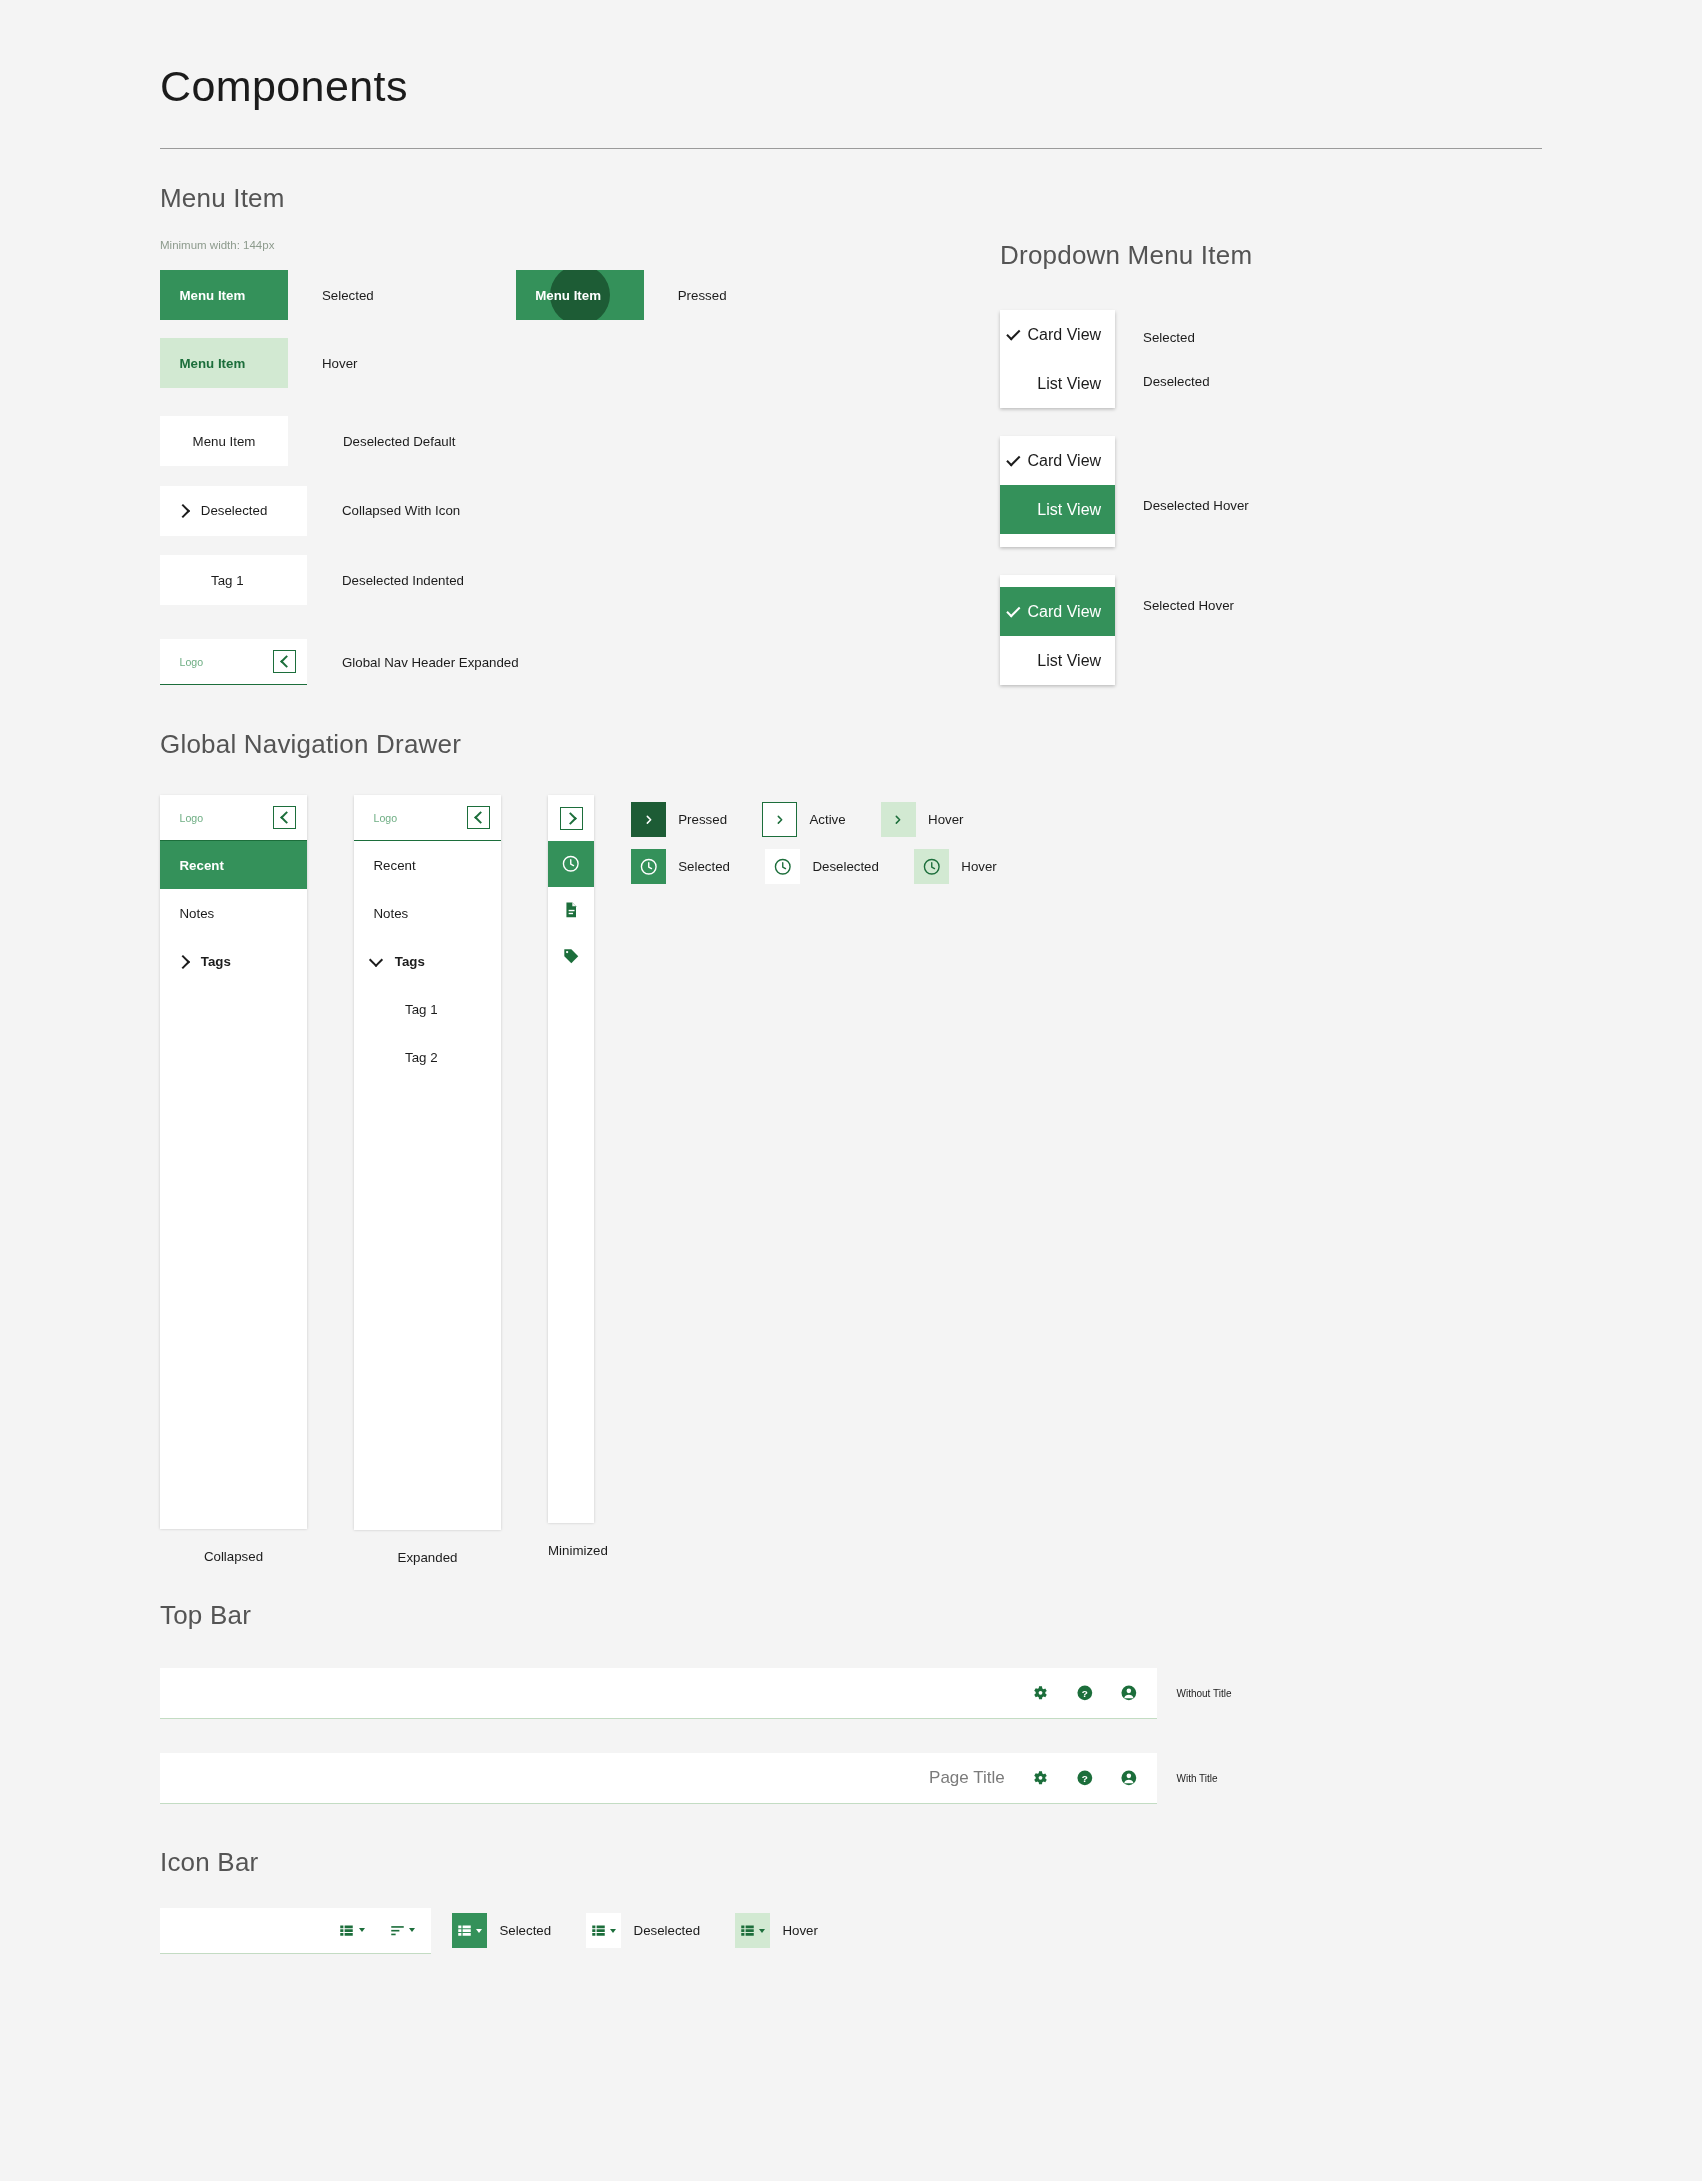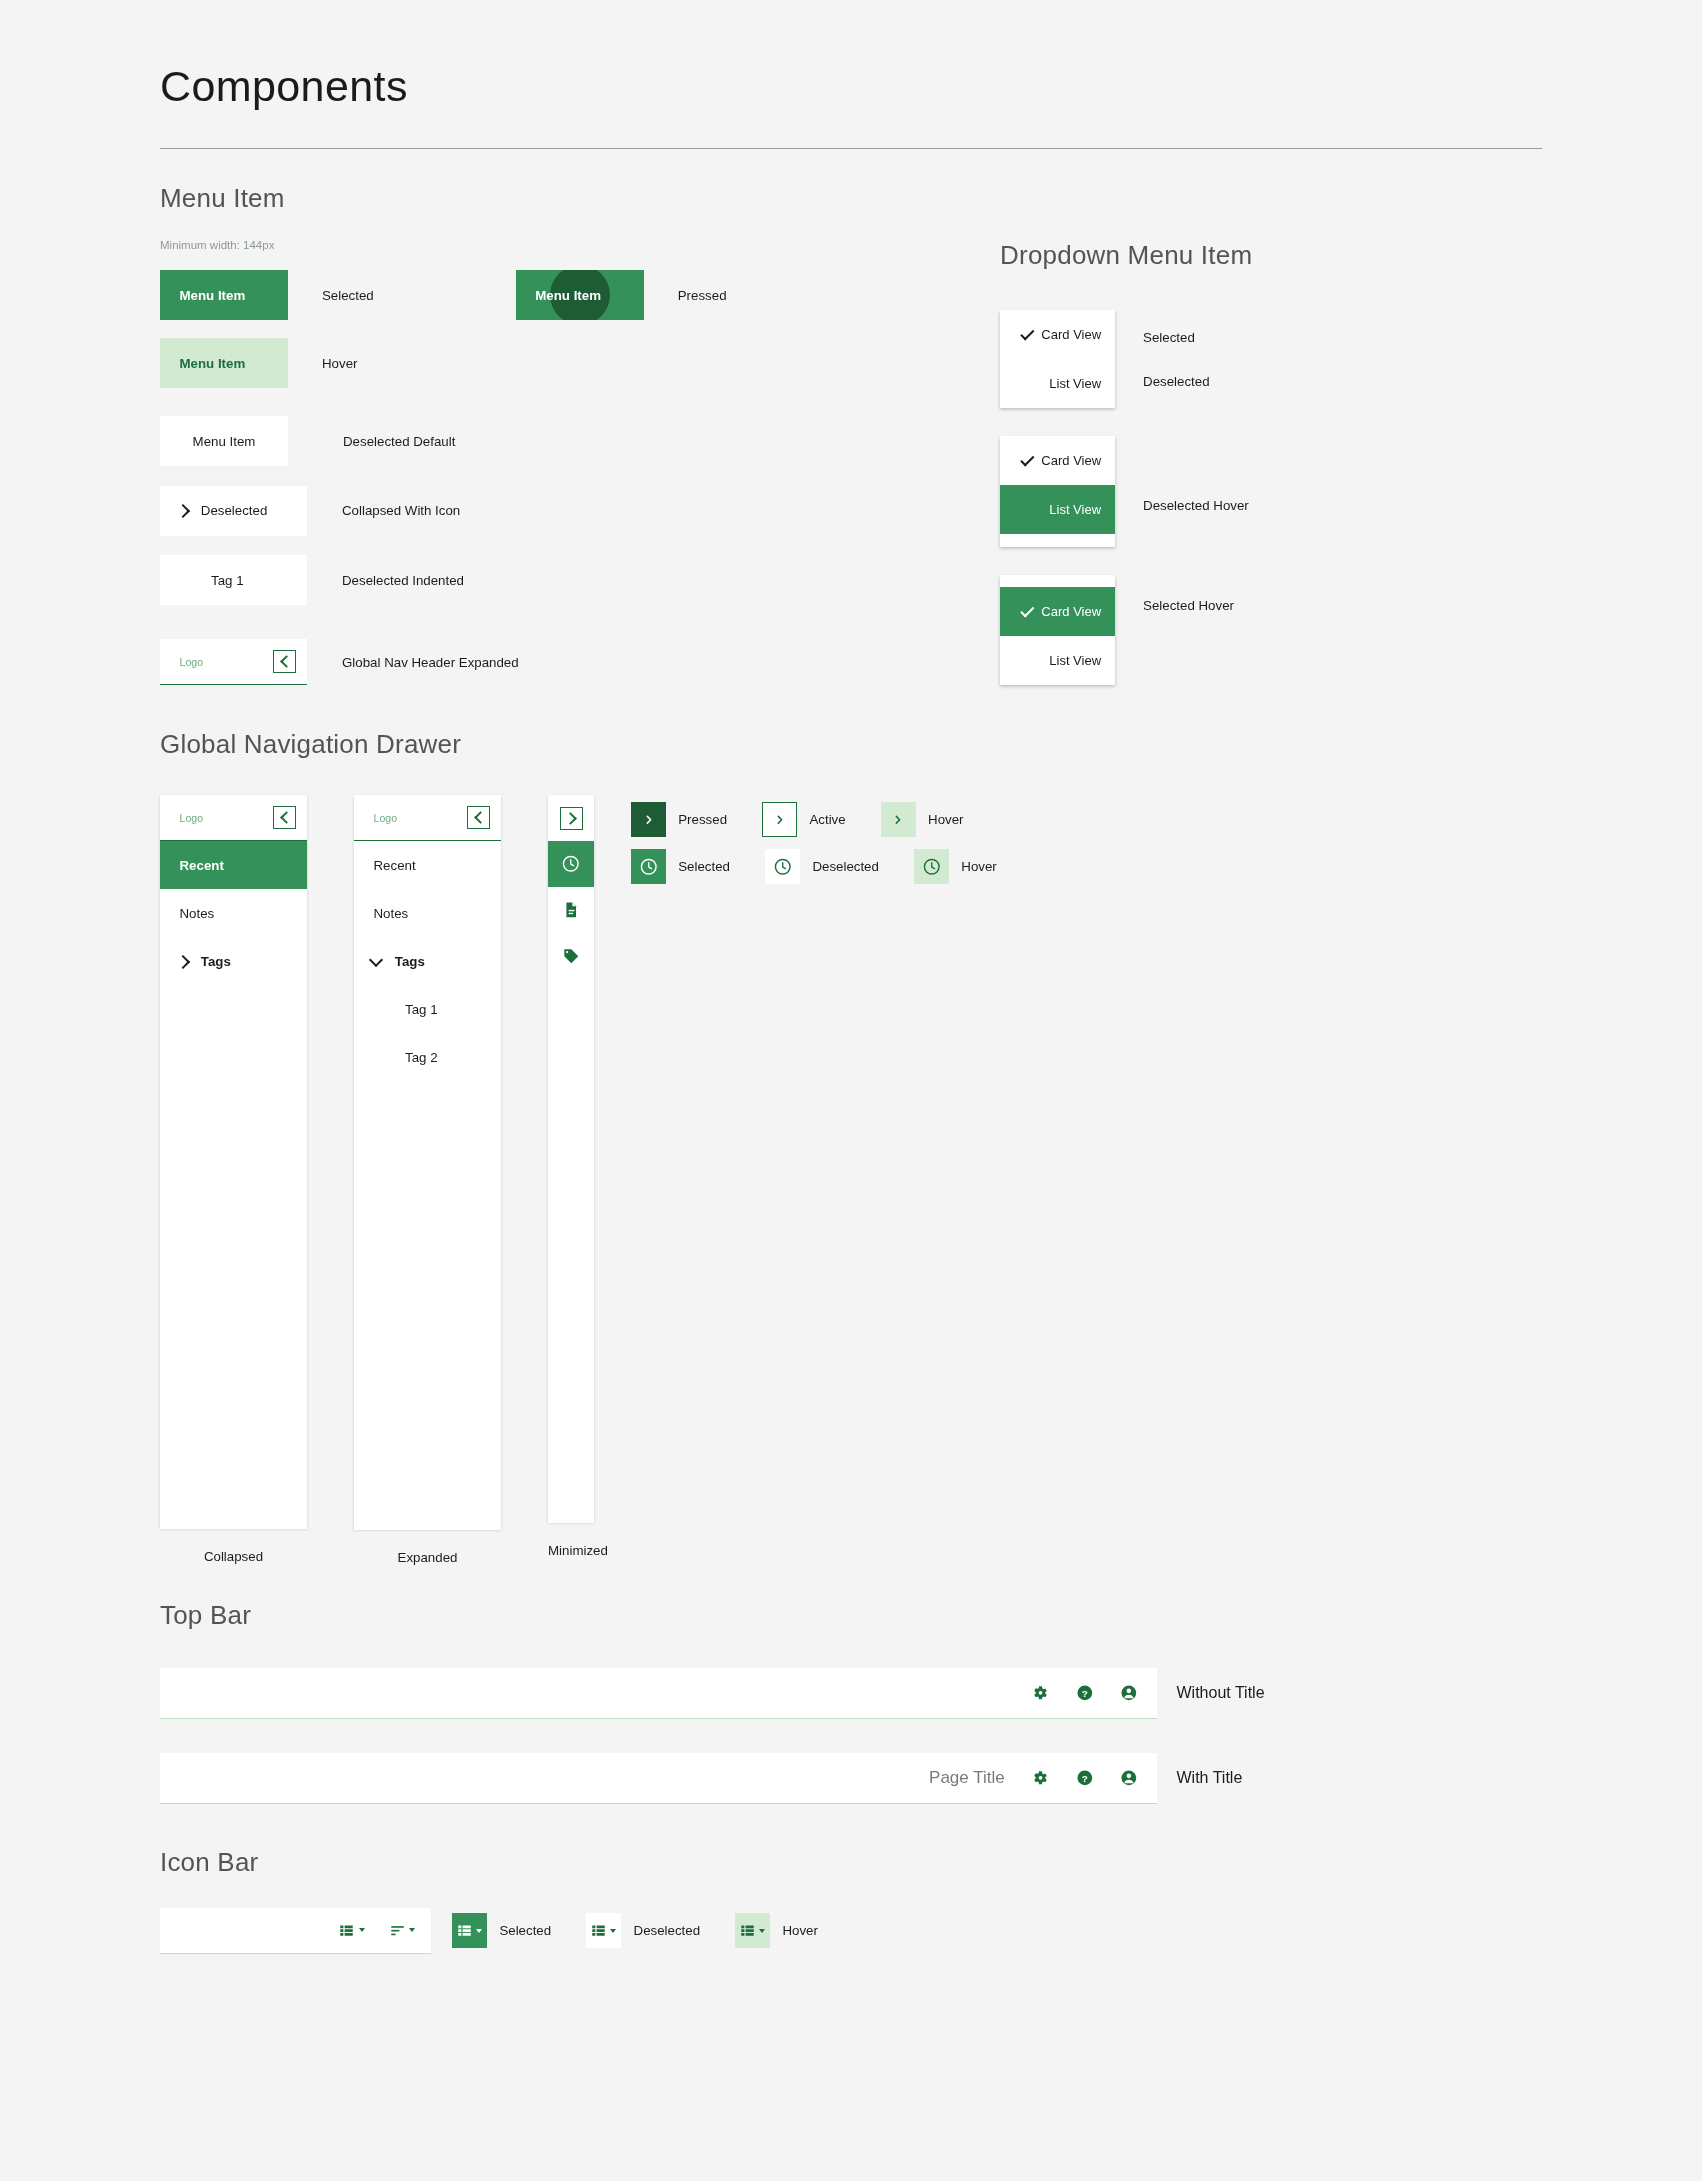--- a/index.html
+++ b/index.html
@@ -86,21 +86,21 @@
     border-right:2.1px solid #1c6e3b; transform:rotate(-45deg); left:0px;
   }
 
   
   .dd {
     width:115px; background:#fff;
     box-shadow:0 1.8px 3.5px rgba(0,0,0,.26);
   }
   .dd-row {
     height:49px; display:flex; align-items:center; justify-content:flex-end;
-    padding-right:14px; font-size:13px; color:#1c1c1c; gap:8px;
+    padding-right:14px; font-size:16px; color:#1c1c1c; gap:8px;
   }
   .dd-row.hl { background:#34915a; color:#fff; }
   .check { width:12.4px; height:8.9px; position:relative; flex:none; }
   .check::before{
     content:""; position:absolute; left:0; top:0; width:10.6px; height:5.3px;
     border-left:2px solid currentColor; border-bottom:2px solid currentColor;
     transform:rotate(-45deg);
   }
   .dd-block { display:flex; align-items:center; }
   .dd-note { font-size:13.3px; margin-left:28px; }
@@ -145,21 +145,21 @@
   .sw-lbl { font-size:13.3px; margin:0 35px 0 12.4px; }
 
   
   .topbar {
     width:997px; height:51px; background:#fff; border-bottom:1.3px solid #c3dcc3;
     display:flex; align-items:center; justify-content:flex-end; padding-right:19.5px; gap:26.6px;
   }
   .topbar.with-title { justify-content:flex-end; padding-left:25px; }
   .tb-title { font-size:17px; color:#7b7b7b; font-weight:400; }
   .tb-icons { display:flex; align-items:center; gap:26.6px; }
-  .tb-note { font-size:16px; margin-left:19.5px; }
+  .tb-note { font-size:10px; margin-left:19.5px; }
 
   
   .toolbar {
     width:271px; height:46px; background:#fff; border-bottom:1.3px solid #c3dcc3;
     display:flex; align-items:center; justify-content:flex-end; padding-right:16px; gap:25px;
   }
   .tool-btn { display:flex; align-items:center; gap:4.4px; }
   .caret {
     width:0; height:0; border-left:3.5px solid transparent; border-right:3.5px solid transparent;
     border-top:4.4px solid #1c6e3b;

